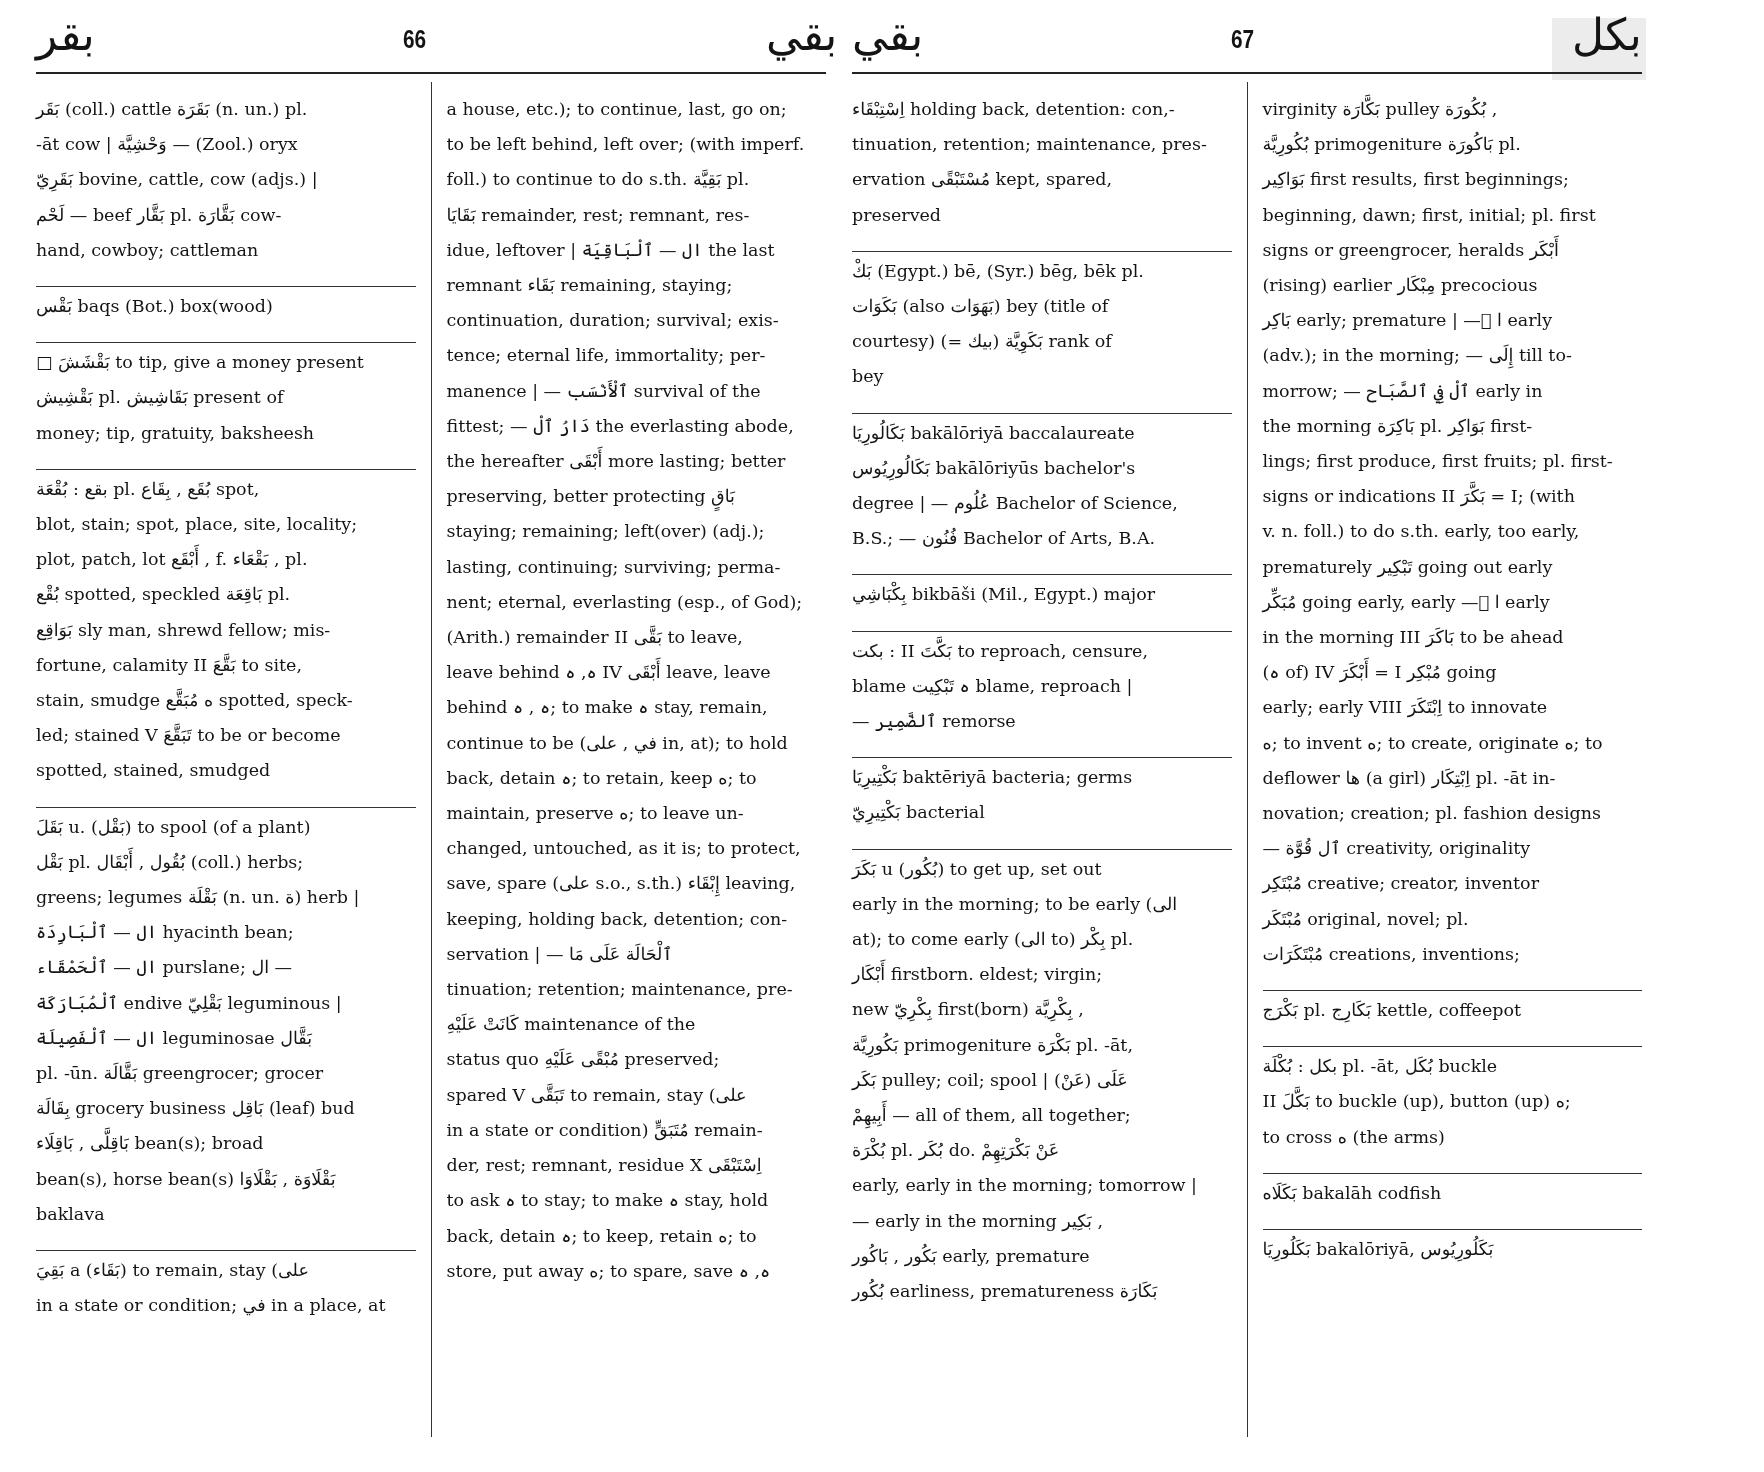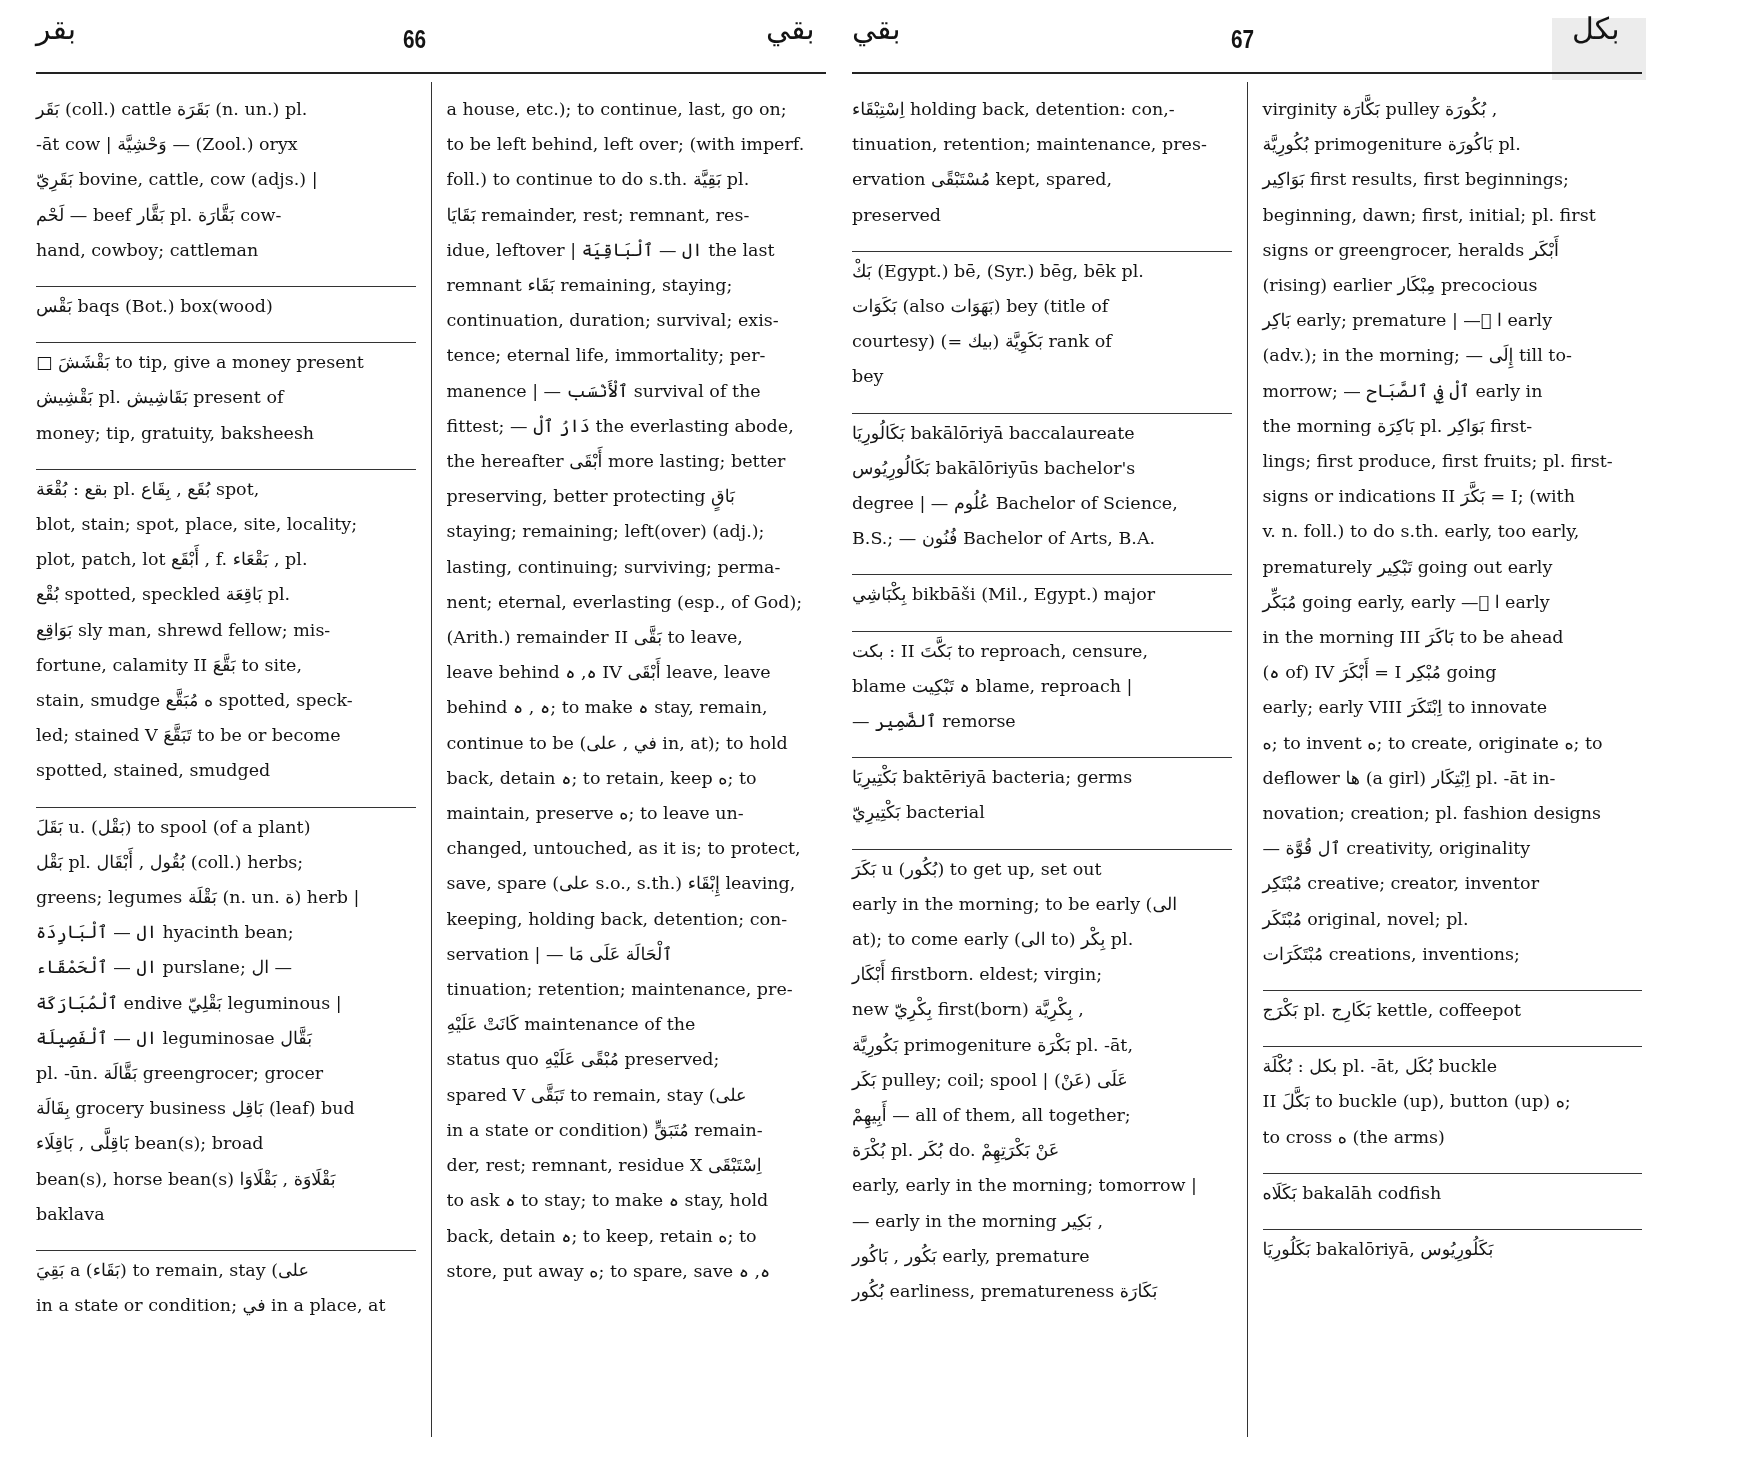--- a/index.html
+++ b/index.html
@@ -2,21 +2,21 @@
 <html><head>
 <meta charset="utf-8">
 <style>
   * { box-sizing: border-box; margin: 0; padding: 0; }
   html, body { width: 1764px; height: 1472px; background: #ffffff; overflow: hidden; }
   body { position: relative; font-family: "DejaVu Serif", "Liberation Serif", serif; color: #141414; }
   .page { position: absolute; top: 0; }
   .page.left { left: 36px; width: 790px; }
   .page.right { left: 852px; width: 790px; }
   .header { position: relative; height: 76px; }
-  .hdr-ar { position: absolute; top: 14px; font-size: 30px; font-family: Liberation Serif, serif; direction: rtl; line-height: 1; }
+  .hdr-ar { position: absolute; top: 14px; font-size: 44px; font-family: Liberation Serif, serif; direction: rtl; line-height: 1; }
   .hdr-num { position: absolute; top: 24px; font-size: 26px; font-family: "Liberation Sans", sans-serif; font-weight: bold; transform: scaleX(0.8); }
   .hdr-rule { position: absolute; left: 0; right: 0; top: 72px; height: 2px; background: #222; }
   .shade { position: absolute; background: #ececec; }
   .cols { position: absolute; top: 82px; left: 0; right: 0; display: flex; }
   .col { width: 380px; padding-top: 8px; }
   .col-sep { width: 1px; background: #333; margin: 0 15px; align-self: stretch; }
   .entry { border-bottom: 1.5px solid #333; padding: 2px 0 18px 0; }
   .entry.last { border-bottom: none; }
   .line { font-size: 17.5px; line-height: 35.2px; text-align: justify; text-align-last: justify; white-space: nowrap; display: flex; justify-content: space-between; gap: 6px; }
   .line.end { justify-content: flex-start; }

